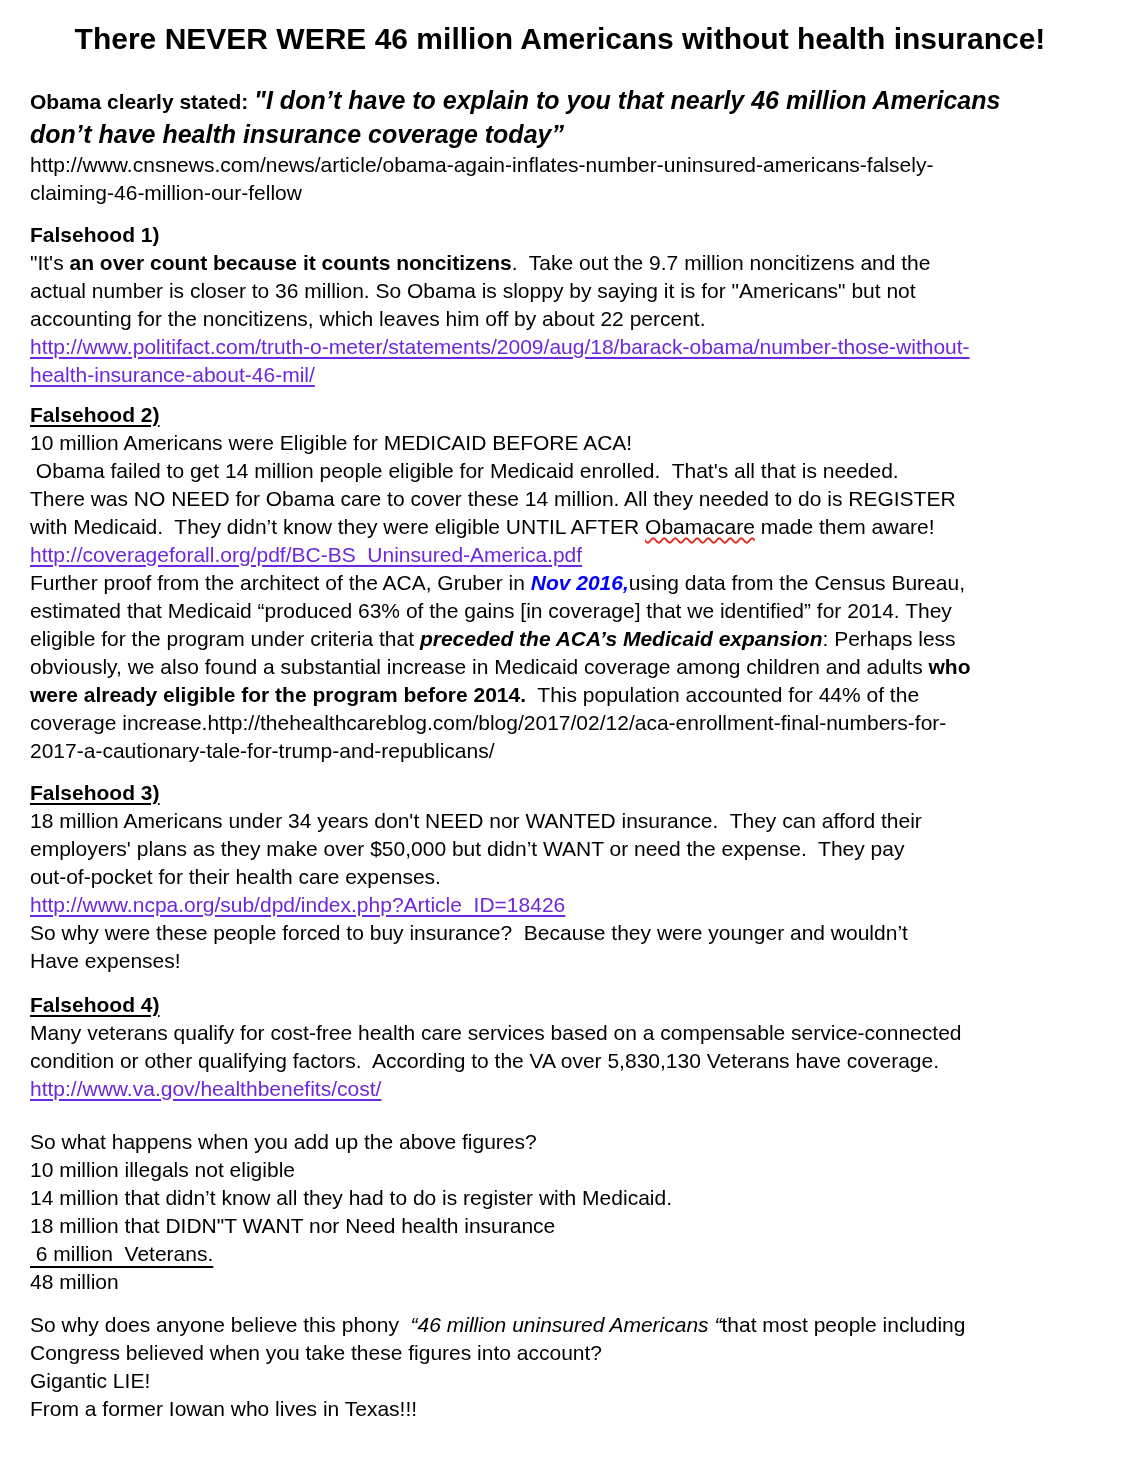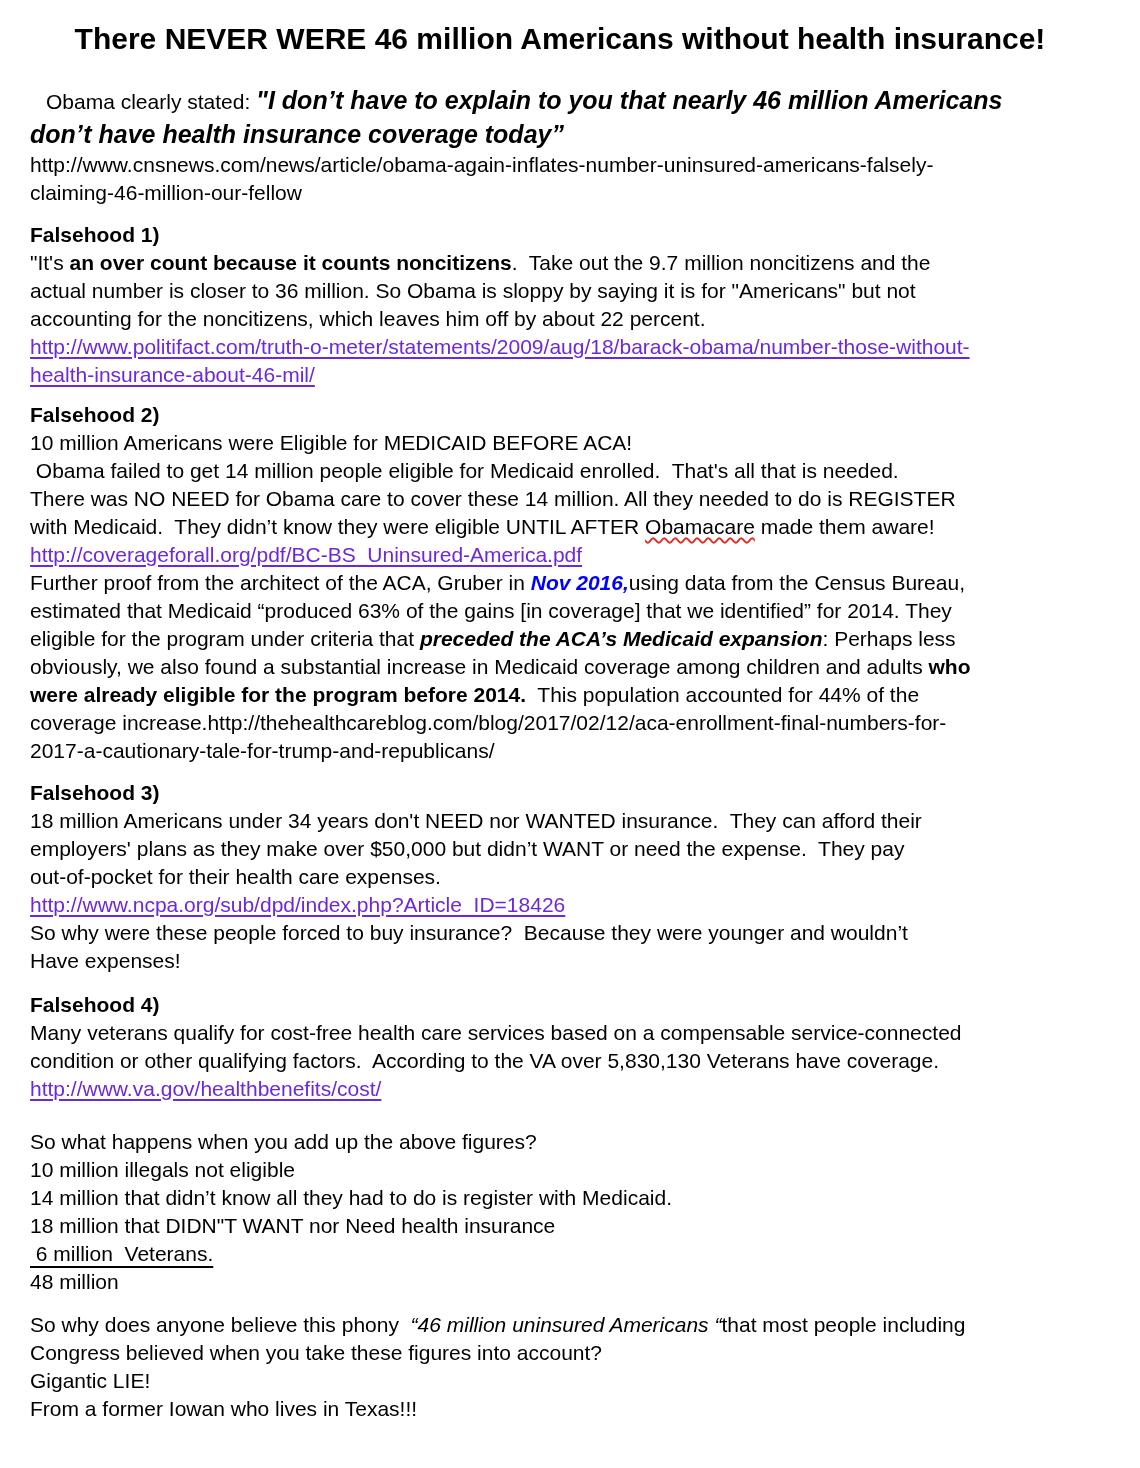--- a/index.html
+++ b/index.html
@@ -21,26 +21,26 @@
     white-space: pre;
     margin: 0 0 28px 0;
   }
   .line {
     font-size: 21px;
     line-height: 28px;
     min-height: 28px;
     white-space: pre;
   }
   .qline { font-size: 25px; line-height: 33px; font-weight: 700; font-style: italic; white-space: pre; }
-  .qprefix { font-size: 21px; font-weight: 400; font-style: normal; margin-left: 16px; }
+  .qprefix { font-size: 21px; font-weight: 700; font-style: normal; }
   .b  { font-weight: 700; }
   .i  { font-style: italic; }
   .bi { font-weight: 700; font-style: italic; }
   .hd   { font-weight: 700; }
-  .hd-u { font-weight: 700; text-underline-offset: 3px; text-decoration-thickness: 2px; }
+  .hd-u { font-weight: 700; text-decoration: underline; text-underline-offset: 3px; text-decoration-thickness: 2px; }
   a.link {
     color: #6d28d9;
     text-decoration: underline;
     text-underline-offset: 3px;
     cursor: pointer;
   }
   .sq {
     text-decoration-line: underline;
     text-decoration-style: wavy;
     text-decoration-color: #E02B20;

